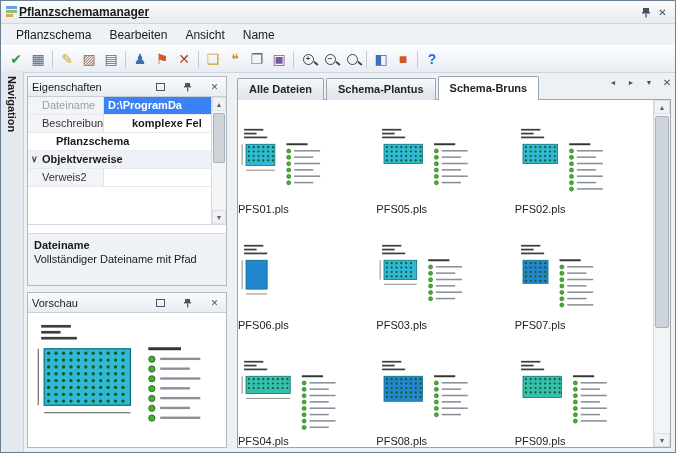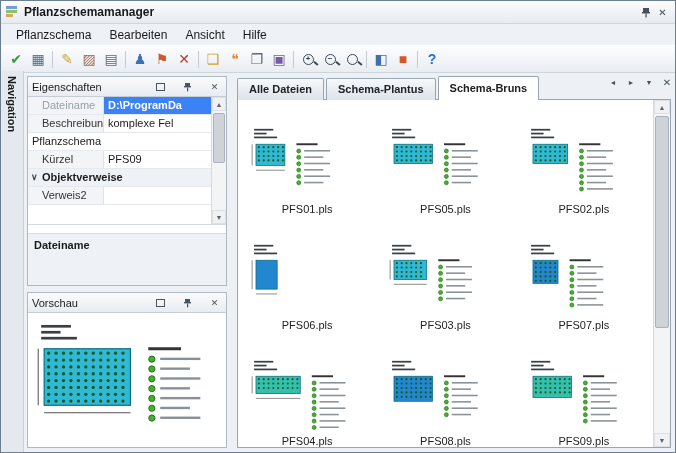--- a/index.html
+++ b/index.html
@@ -1,21 +1,21 @@
 <!DOCTYPE html>
 <html><head>
 <meta charset="utf-8">
 <style>
   html,body{margin:0;padding:0;background:#cfd6dd;}
   .window{position:relative;width:676px;height:453px;box-sizing:border-box;border:1px solid #6b7f90;
     background:#edf1f5;font-family:"Liberation Sans",sans-serif;font-size:12px;color:#1a1a1a;overflow:hidden;}
   
   .titlebar{height:22px;display:flex;align-items:center;padding:0 4px;
     background:linear-gradient(#fbfcfd,#e7ebf0);border-bottom:1px solid #cfd6dd;}
-  .apptitle{margin-left:5px;font-weight:700;font-size:12px;flex:1;}
+  .apptitle{font-weight:700;font-size:12px;flex:1;text-decoration:underline;}
   .titlebtn{width:17px;height:16px;display:flex;align-items:center;justify-content:center;color:#45515c;font-size:10px;}
   
   .menubar{height:21px;display:flex;align-items:center;padding-left:6px;background:#eef2f6;}
   .menu-item{padding:2px 9px;}
   
   .toolbar{height:26px;display:flex;align-items:center;padding:0 4px;
     background:linear-gradient(#fcfdfe,#e9edf2);border-top:1px solid #fff;border-bottom:1px solid #ccd4dc;}
   .tbtn{width:22px;height:22px;display:flex;align-items:center;justify-content:center;font-size:14px;border-radius:2px;}
   .sep{width:1px;height:17px;background:#c3cad2;margin:0 3px;}
   .mag{width:9px;height:9px;border:1.5px solid #3a4754;border-radius:50%;position:relative;display:inline-flex;align-items:center;justify-content:center;}
@@ -34,21 +34,21 @@
   .ptitle{flex:1;}
   .phbtn{width:15px;height:14px;display:flex;align-items:center;justify-content:center;color:#4a5560;font-size:9px;}
   .sqico{width:7px;height:6px;border:1px solid #4a5560;display:inline-block;}
   
   .pgridwrap{display:flex;height:127px;border-bottom:1px solid #d6dbe1;}
   .pgrid{flex:1;overflow:hidden;}
   .prow{display:flex;height:17px;line-height:17px;font-size:11px;border-bottom:1px solid #e6eaee;}
   .plabel{width:76px;padding-left:14px;color:#333;background:#f2f4f7;border-right:1px solid #dfe3e8;
     white-space:nowrap;overflow:hidden;box-sizing:border-box;}
   .pvalue{flex:1;padding-left:4px;white-space:nowrap;overflow:hidden;}
-  .prow.bold .pvalue{font-weight:400;}
+  .prow.bold .pvalue{font-weight:700;margin-left:24px;}
   .prow.selected .plabel{color:#98a0a8;}
   .prow.selected .pvalue{background:#3b82f6;color:#fff;font-weight:700;}
   .prow.group{background:#eef1f5;font-weight:700;padding-left:3px;}
   .prow.group .chev{width:11px;color:#444;font-size:9px;}
   
   .pdesc{flex:1;background:#eef1f5;border-top:1px solid #d6dbe1;padding:5px 6px;font-size:11px;margin-top:8px;}
   .pdesc-title{font-weight:700;margin-bottom:2px;}
   
   .vscroll{width:14px;background:#f3f4f6;border-left:1px solid #d5dade;display:flex;flex-direction:column;}
   .sarrow{height:14px;display:flex;align-items:center;justify-content:center;font-size:7px;color:#5a6570;background:#f0f1f3;border:1px solid #dcdfe3;box-sizing:border-box;}
@@ -60,21 +60,21 @@
   .main{flex:1;position:relative;}
   .tabs{position:absolute;left:7px;right:4px;top:6px;height:23px;display:flex;align-items:flex-end;z-index:2;}
   .tab{height:21px;line-height:21px;padding:0 11px;font-weight:700;font-size:11px;color:#222;
     background:linear-gradient(#f6f8fa,#dde3ea);border:1px solid #98a6b2;border-bottom:none;
     border-radius:2px 2px 0 0;margin-right:2px;}
   .tab.active{background:#fff;height:23px;line-height:23px;}
   .tabctrl{position:absolute;right:1px;top:4px;display:flex;gap:4px;align-items:center;}
   .tcbtn{width:14px;height:14px;display:flex;align-items:center;justify-content:center;font-size:7px;color:#45515c;}
   .tabpage{position:absolute;left:7px;right:4px;top:28px;bottom:4px;background:#fff;border:1px solid #98a6b2;display:flex;}
   .filegrid{flex:1;display:grid;grid-template-columns:repeat(3,1fr);grid-auto-rows:116px;padding-top:2px;overflow:hidden;}
-  .cell{display:flex;flex-direction:column;align-items:center;justify-content:flex-end;padding-bottom:3px;}
+  .cell{display:flex;flex-direction:column;align-items:flex-start;justify-content:flex-end;padding-bottom:3px;}
   .thumbbox{display:flex;align-items:flex-end;justify-content:center;}
   .fname{font-size:11px;color:#222;margin-top:1px;}
 </style>
 </head>
 <body>
 
 <div class="window">
 
   <div class="titlebar">
     <span>
@@ -92,21 +92,21 @@
           <rect x="4.4" y="6.5" width="1.3" height="4" fill="#45515c"></rect>
         </svg>
     </span>
     <span class="titlebtn">✕</span>
   </div>
 
   <div class="menubar">
     <span class="menu-item">Pflanzschema</span>
     <span class="menu-item">Bearbeiten</span>
     <span class="menu-item">Ansicht</span>
-    <span class="menu-item">Hilfe</span>
+    <span class="menu-item">Name</span>
   </div>
 
   <div class="toolbar">
       <div class="tbtn" style="color: rgb(46, 158, 63);">✔</div>
       <div class="tbtn" style="color: rgb(74, 107, 138);">▦</div>
       <div class="sep"></div>
       <div class="tbtn" style="color: rgb(201, 162, 39);">✎</div>
       <div class="tbtn" style="color: rgb(154, 107, 79);">▨</div>
       <div class="tbtn" style="color: rgb(90, 107, 122);">▤</div>
       <div class="sep"></div>
@@ -170,43 +170,40 @@
                 <div class="plabel">Dateiname</div>
                 <div class="pvalue">D:\ProgramDa</div>
               </div>
               <div class="prow bold">
                 <div class="plabel">Beschreibung</div>
                 <div class="pvalue">komplexe Fel</div>
               </div>
               <div class="prow bold">
                 <div class="pvalue">Pflanzschema</div>
               </div>
-              <div class="prow bold">
-                <div class="plabel">Kürzel</div>
-                <div class="pvalue">PFS09</div>
-              </div>
               <div class="prow group">
                 <span class="chev">∨</span>
                 <span>Objektverweise</span>
               </div>
               <div class="prow">
                 <div class="plabel">Verweis2</div>
                 <div class="pvalue"></div>
               </div>
             </div>
           <div class="vscroll">
             <div class="sarrow">▲</div>
             <div class="strack">
                 <div class="sthumb" style="top:2px;height:48px;"></div>
               </div>
             <div class="sarrow">▼</div>
           </div>
         </div>
         <div class="pdesc">
           <div class="pdesc-title">Dateiname</div>
+          <div class="pdesc-text">Vollständiger Dateiname mit Pfad</div>
         </div>
       </div>
 
       <div class="panel panel-vor">
         <div class="phead">
           <span class="ptitle">Vorschau</span>
           <span class="phbtn">
               <span class="sqico"></span>
             </span>
           <span class="phbtn">

